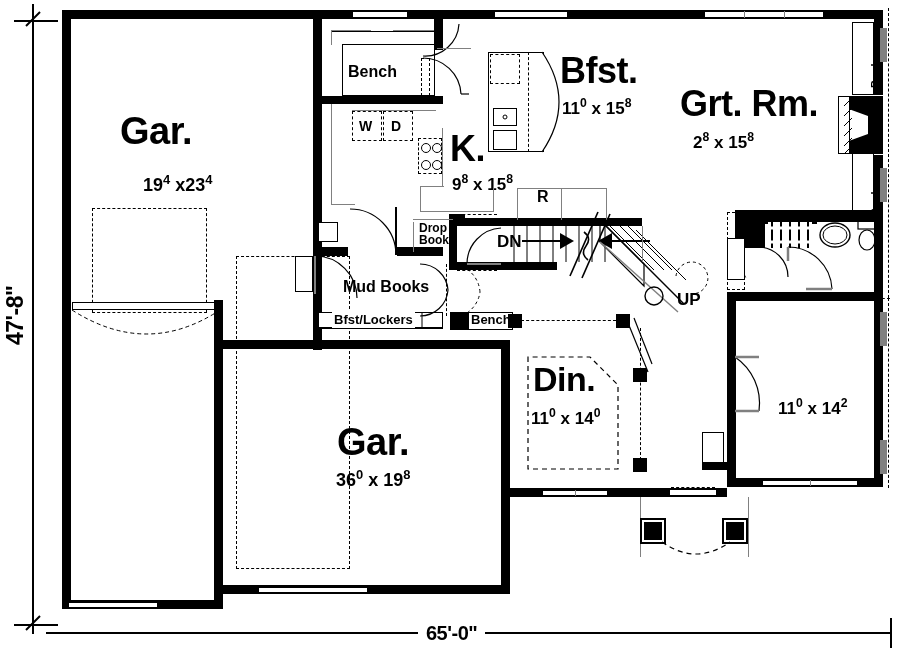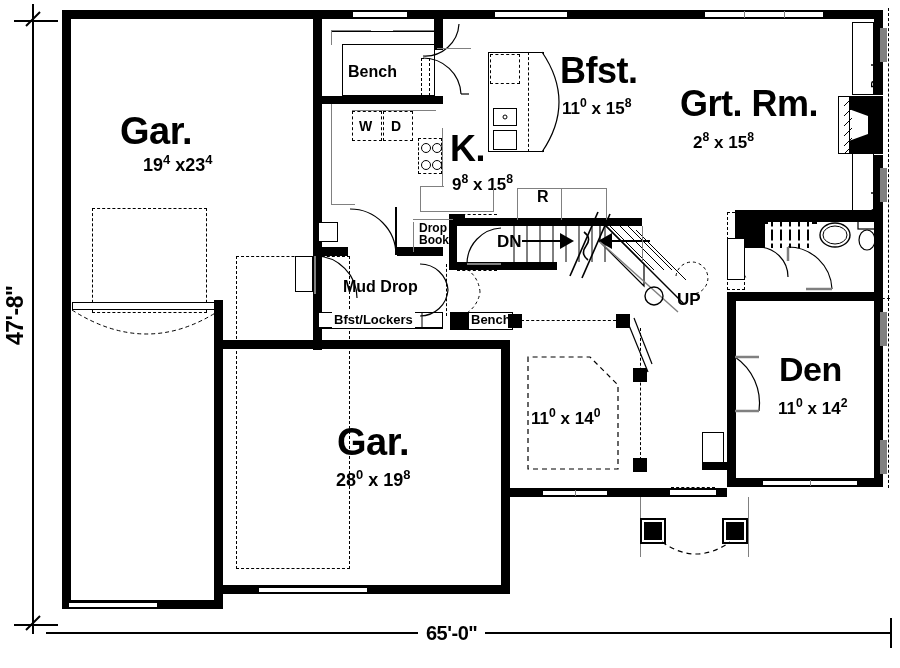--- a/index.html
+++ b/index.html
@@ -52,21 +52,21 @@
 
   <div class="dashl" style="left:888px;top:8px;height:290px;"></div>
   <div class="dashb" style="left:840px;top:298px;width:50px;"></div>
   <div class="dashl" style="left:888px;top:298px;height:190px;"></div>
 
   <div class="wall" style="left:62px;top:10px;width:288px;height:9px;"></div>
   <div class="wall" style="left:62px;top:10px;width:9px;height:300px;"></div>
   <div class="wall" style="left:313px;top:10px;width:9px;height:340px;"></div>
 
   <div class="rmname" style="left:120px;top:110px;font-size:38px;">Gar.</div>
-  <div class="rmdim" style="left:143px;top:152px;font-size:18px;">
+  <div class="rmdim" style="left:143px;top:172px;font-size:18px;">
     <span>19</span><sup>4</sup>
     <span>x</span><span>23</span><sup>4</sup>
   </div>
 
   <div class="dash" style="left:92px;top:208px;width:115px;height:105px;"></div>
 
   <div class="wall" style="left:62px;top:300px;width:9px;height:12px;"></div>
   <div class="wline" style="left:72px;top:302px;width:145px;height:8px;"></div>
   <svg class="svgl" style="left:72px;top:300px;width:150px;height:60px;">
     <path d="M0,10 Q75,58 148,10" fill="none" stroke="#000" stroke-width="1" stroke-dasharray="4,3"></path>
@@ -80,21 +80,21 @@
   <div class="wall" style="left:501px;top:340px;width:9px;height:150px;"></div>
   <div class="wall" style="left:501px;top:480px;width:9px;height:112px;"></div>
   <div class="wall" style="left:214px;top:585px;width:296px;height:9px;"></div>
   <div class="wall" style="left:155px;top:600px;width:68px;height:9px;"></div>
   <div class="wall" style="left:214px;top:585px;width:9px;height:24px;"></div>
   <div class="wall" style="left:62px;top:600px;width:100px;height:9px;"></div>
   <div class="wall" style="left:62px;top:314px;width:9px;height:290px;"></div>
 
   <div class="rmname" style="left:337px;top:421px;font-size:38px;">Gar.</div>
   <div class="rmdim" style="left:336px;top:467px;font-size:18px;">
-    <span>28</span><sup>0</sup>
+    <span>36</span><sup>0</sup>
     <span>x</span> <span>19</span><sup>8</sup>
   </div>
 
   <div class="dash" style="left:236px;top:256px;width:114px;height:313px;"></div>
 
   <div class="wline" style="left:68px;top:602px;width:90px;height:6px;"></div>
   <div class="wline" style="left:258px;top:587px;width:110px;height:6px;"></div>
 
   <div class="wall" style="left:313px;top:10px;width:130px;height:9px;"></div>
   <div class="wline" style="left:352px;top:11px;width:56px;height:7px;"></div>
@@ -274,21 +274,21 @@
   <div class="wall" style="left:313px;top:320px;width:130px;height:9px;"></div>
   <div class="wline" style="left:318px;top:312px;width:125px;height:16px;"></div>
   <svg class="svgl" style="left:318px;top:312px;width:125px;height:16px;">
     <line x1="26" y1="0" x2="26" y2="16" stroke="#000" stroke-width="1"></line>
     <line x1="52" y1="0" x2="52" y2="16" stroke="#000" stroke-width="1"></line>
     <line x1="78" y1="0" x2="78" y2="16" stroke="#000" stroke-width="1"></line>
     <line x1="104" y1="0" x2="104" y2="16" stroke="#000" stroke-width="1"></line>
   </svg>
   <div class="lbl" style="left:332px;top:311px;font-size:13px;padding:1px 2px;">Bfst/Lockers</div>
 
-  <div class="lblnb" style="left:343px;top:278px;font-size:16px;">Mud Drop</div>
+  <div class="lblnb" style="left:343px;top:278px;font-size:16px;">Mud Books</div>
 
   <div class="solidbox" style="left:295px;top:256px;width:18px;height:36px;"></div>
   <svg class="svgl" style="left:313px;top:254px;width:46px;height:46px;">
     <path d="M2,2 A42,42 0 0,1 44,44" fill="none" stroke="#000" stroke-width="1.2"></path>
     <line x1="2" y1="2" x2="2" y2="40" stroke="#808080" stroke-width="2"></line>
   </svg>
 
   <div class="dashl" style="left:446px;top:264px;height:52px;"></div>
   <svg class="svgl" style="left:418px;top:262px;width:32px;height:30px;">
     <path d="M30,28 A28,28 0 0,0 2,2" fill="none" stroke="#000" stroke-width="1.2"></path>
@@ -299,20 +299,21 @@
   <svg class="svgl" style="left:448px;top:262px;width:34px;height:56px;">
     <path d="M2,2 A30,30 0 0,1 32,30" fill="none" stroke="#000" stroke-width="1" stroke-dasharray="3,3"></path>
     <path d="M2,56 A30,30 0 0,0 32,30" fill="none" stroke="#000" stroke-width="1" stroke-dasharray="3,3"></path>
   </svg>
 
   <div class="wall" style="left:450px;top:312px;width:18px;height:18px;"></div>
   <div class="wline" style="left:468px;top:312px;width:45px;height:18px;"></div>
   <div class="lblnb" style="left:471px;top:312px;font-size:13px;">Bench</div>
   <div class="wall" style="left:508px;top:314px;width:14px;height:14px;"></div>
 
+  <div class="rmname" style="left:533px;top:360px;font-size:34px;">Din.</div>
   <div class="rmdim" style="left:531px;top:406px;font-size:17px;">
     <span>11</span><sup>0</sup>
     <span>x</span> <span>14</span><sup>0</sup>
   </div>
 
   <svg class="svgl" style="left:528px;top:347px;width:90px;height:122px;">
     <path d="M0,10 L0,122 L90,122 L90,38 L62,10 Z" fill="none" stroke="#000" stroke-width="1.2" stroke-dasharray="5,4"></path>
   </svg>
 
   <div class="dashb" style="left:521px;top:320px;width:95px;"></div>
@@ -369,21 +370,20 @@
   <div class="dash" style="left:727px;top:212px;width:18px;height:78px;border-style:dashed;border-color:#000;border-width:1px;background:transparent;"></div>
   <svg class="svgl" style="left:706px;top:238px;width:44px;height:44px;">
     <path d="M40,2 A38,38 0 0,0 40,40" fill="none" stroke="#000" stroke-width="1" stroke-dasharray="3,3"></path>
   </svg>
   <div class="wline" style="left:727px;top:238px;width:18px;height:42px;"></div>
 
   <div class="wall" style="left:727px;top:301px;width:9px;height:180px;"></div>
   <div class="wall" style="left:727px;top:478px;width:156px;height:9px;"></div>
   <div class="wall" style="left:874px;top:301px;width:9px;height:180px;"></div>
 
-  <div class="rmname" style="left:779px;top:350px;font-size:34px;">Den</div>
   <div class="rmdim" style="left:778px;top:396px;font-size:17px;">
     <span>11</span><sup>0</sup>
     <span>x</span> <span>14</span><sup>2</sup>
   </div>
 
   <svg class="svgl" style="left:733px;top:355px;width:48px;height:60px;">
     <path d="M2,2 A56,56 0 0,1 26,56" fill="none" stroke="#000" stroke-width="1.2"></path>
     <line x1="2" y1="2" x2="26" y2="2" stroke="#808080" stroke-width="2.5"></line>
     <line x1="2" y1="56" x2="26" y2="56" stroke="#808080" stroke-width="2.5"></line>
   </svg>

